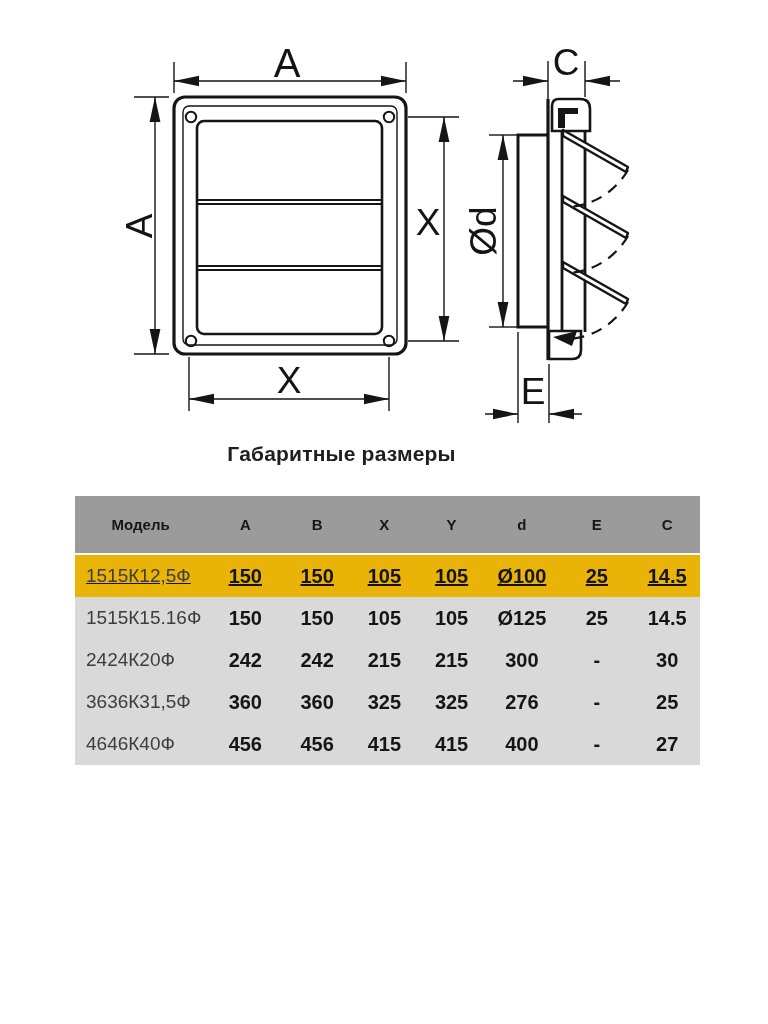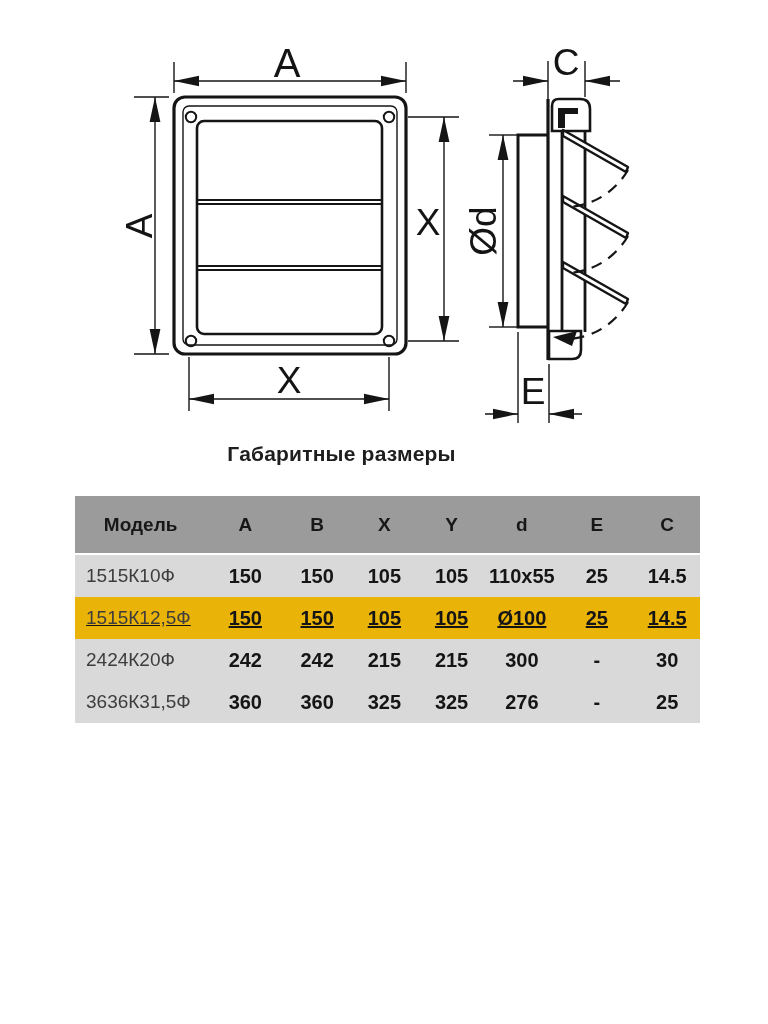--- a/index.html
+++ b/index.html
@@ -22,21 +22,21 @@
   }
   .size-table col.c-model{width:21%;}
   .size-table col.c-a{width:12.5%;}
   .size-table col.c-b{width:10.5%;}
   .size-table col.c-x{width:11%;}
   .size-table col.c-y{width:10.5%;}
   .size-table col.c-d{width:12%;}
   .size-table col.c-e{width:12%;}
   .size-table col.c-c{width:10.5%;}
   .size-table thead th{
-    height:57px;background:#9b9b9b;font-size:19px;font-weight:700;
+    height:57px;background:#9b9b9b;font-size:15px;font-weight:700;
     color:#171717;text-align:center;padding:0;border-bottom:2px solid #ffffff;
   }
   .size-table td{height:42px;padding:0;text-align:center;vertical-align:middle;}
   .size-table tr.odd{background:#d9d9d9;}
   .size-table tr.even{background:#eab308;text-decoration:underline;}
   .size-table td.model-cell{
     text-align:left;padding-left:11px;font-size:19px;font-weight:400;color:#3d3d3d;
   }
   .size-table td.num-cell{font-size:20px;font-weight:700;color:#151515;}
 </style>
@@ -176,37 +176,37 @@
         <th>A</th>
         <th>B</th>
         <th>X</th>
         <th>Y</th>
         <th>d</th>
         <th>E</th>
         <th>C</th>
       </tr>
     </thead>
     <tbody>
-        <tr class="row odd">
-          <td class="model-cell">1515К10Ф</td>
-          <td class="num-cell">150</td>
-          <td class="num-cell">150</td>
-          <td class="num-cell">105</td>
-          <td class="num-cell">105</td>
-          <td class="num-cell">110x55</td>
+        <tr class="row even">
+          <td class="model-cell">1515К12,5Ф</td>
+          <td class="num-cell">150</td>
+          <td class="num-cell">150</td>
+          <td class="num-cell">105</td>
+          <td class="num-cell">105</td>
+          <td class="num-cell">Ø100</td>
           <td class="num-cell">25</td>
           <td class="num-cell">14.5</td>
         </tr>
-        <tr class="row even">
-          <td class="model-cell">1515К12,5Ф</td>
-          <td class="num-cell">150</td>
-          <td class="num-cell">150</td>
-          <td class="num-cell">105</td>
-          <td class="num-cell">105</td>
-          <td class="num-cell">Ø100</td>
+        <tr class="row odd">
+          <td class="model-cell">1515К15.16Ф</td>
+          <td class="num-cell">150</td>
+          <td class="num-cell">150</td>
+          <td class="num-cell">105</td>
+          <td class="num-cell">105</td>
+          <td class="num-cell">Ø125</td>
           <td class="num-cell">25</td>
           <td class="num-cell">14.5</td>
         </tr>
         <tr class="row odd">
           <td class="model-cell">2424К20Ф</td>
           <td class="num-cell">242</td>
           <td class="num-cell">242</td>
           <td class="num-cell">215</td>
           <td class="num-cell">215</td>
           <td class="num-cell">300</td>
@@ -216,15 +216,25 @@
         <tr class="row odd">
           <td class="model-cell">3636К31,5Ф</td>
           <td class="num-cell">360</td>
           <td class="num-cell">360</td>
           <td class="num-cell">325</td>
           <td class="num-cell">325</td>
           <td class="num-cell">276</td>
           <td class="num-cell">-</td>
           <td class="num-cell">25</td>
         </tr>
+        <tr class="row odd">
+          <td class="model-cell">4646К40Ф</td>
+          <td class="num-cell">456</td>
+          <td class="num-cell">456</td>
+          <td class="num-cell">415</td>
+          <td class="num-cell">415</td>
+          <td class="num-cell">400</td>
+          <td class="num-cell">-</td>
+          <td class="num-cell">27</td>
+        </tr>
       </tbody>
   </table>
 </div>
 
 </body></html>

